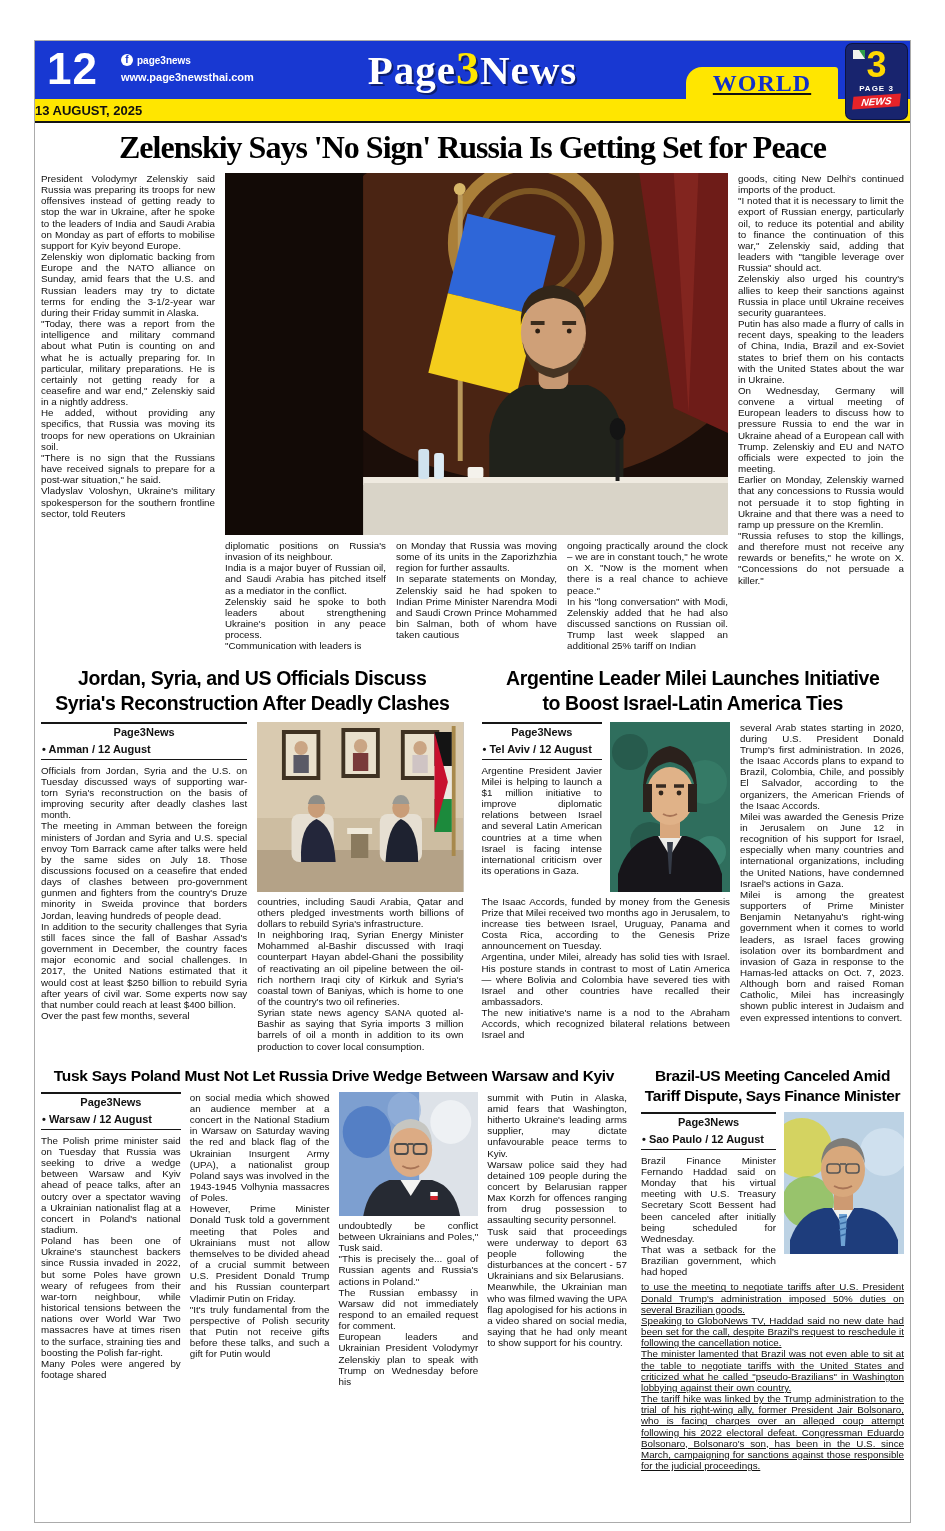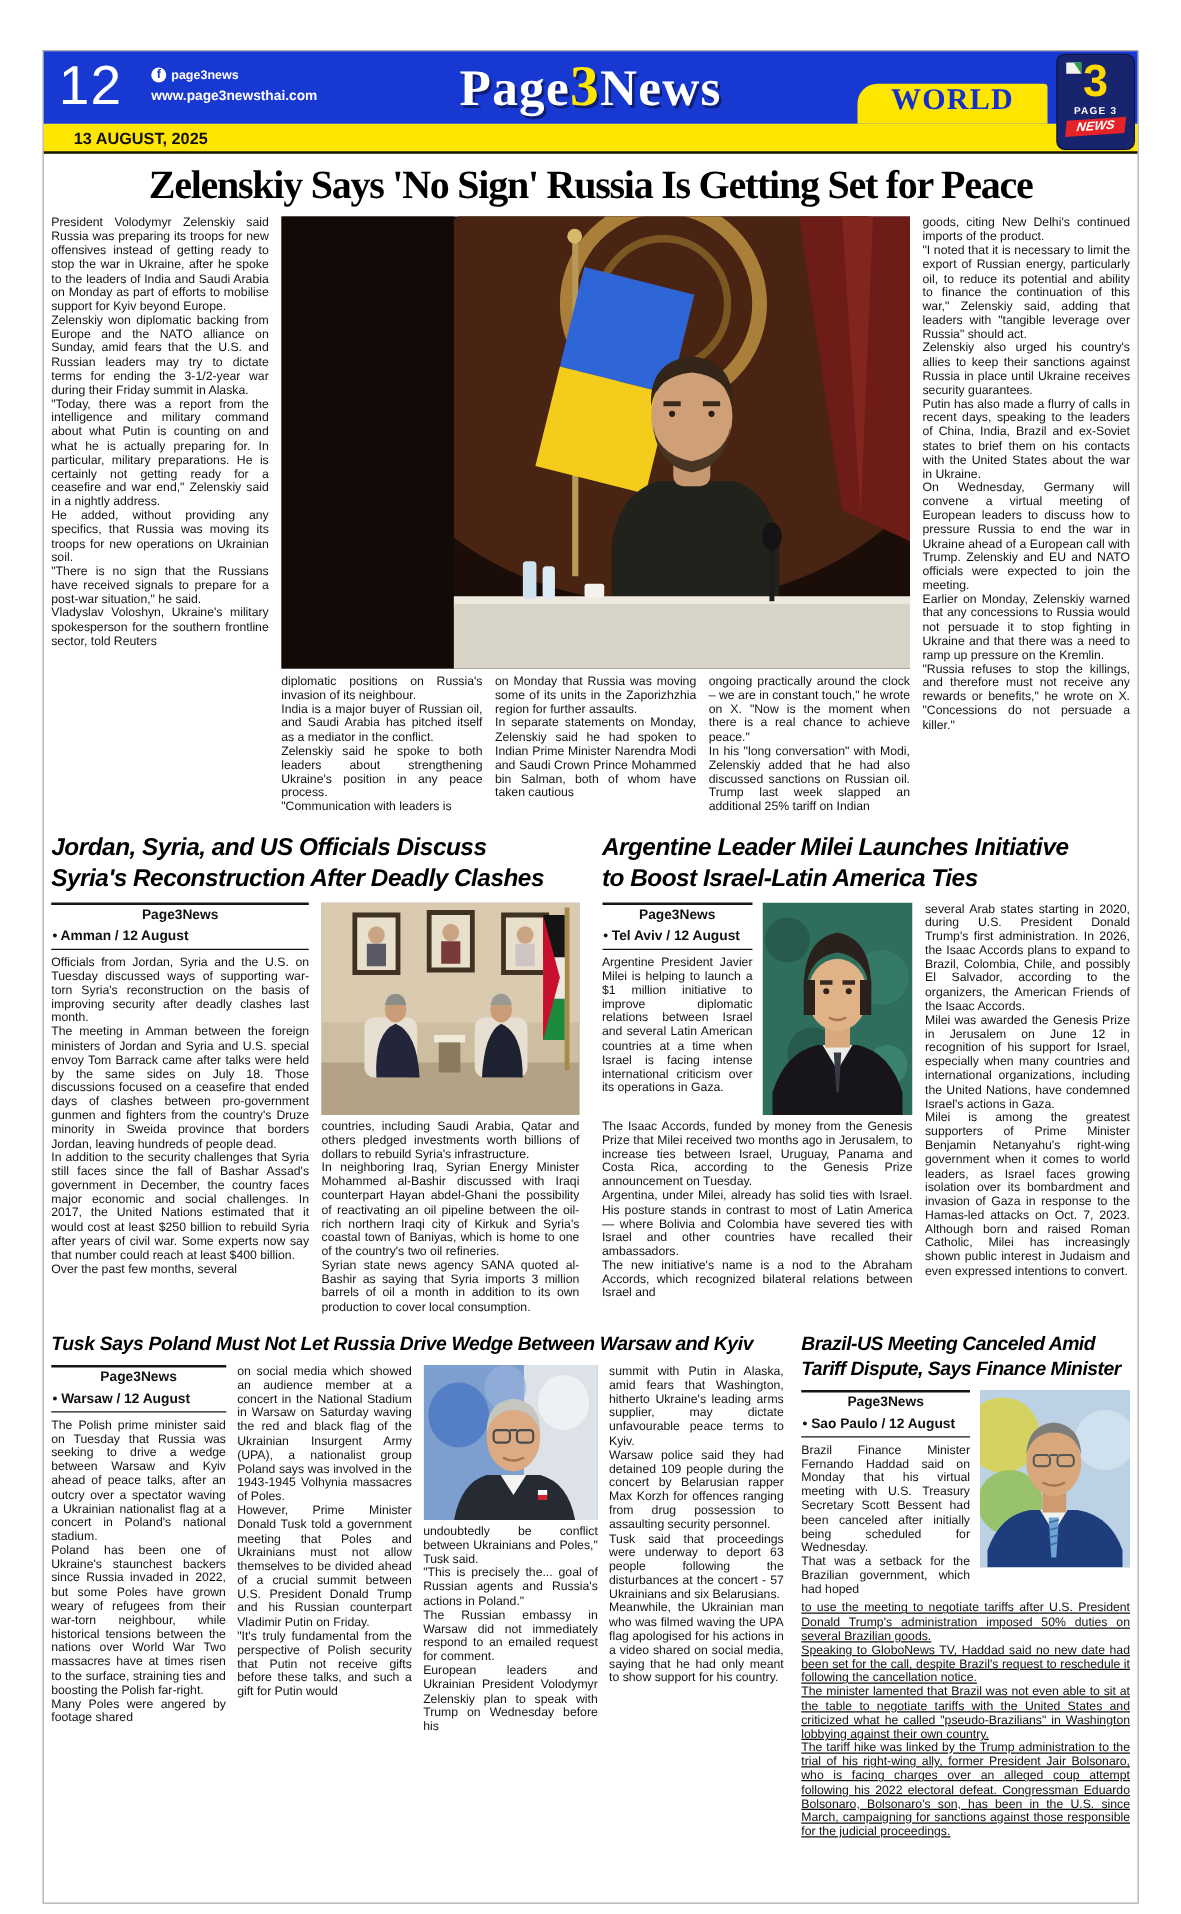--- a/index.html
+++ b/index.html
@@ -6,55 +6,55 @@
   body{
     width:945px;height:1531px;overflow:hidden;background:#ffffff;
     font-family:"Liberation Sans",sans-serif;color:#111;
   }
   .page{
     position:relative;width:877px;height:1483px;margin:40px auto 0;
     border:1px solid #ababab;background:#fff;box-sizing:border-box;
   }
   
   .masthead-bar{position:relative;height:58px;background:#1838d2;}
-  .pageno{position:absolute;left:12px;top:0px;font-size:44px;font-weight:normal;color:#fff;line-height:56px;letter-spacing:1px;}
+  .pageno{position:absolute;left:12px;top:0px;font-size:44px;font-weight:bold;color:#fff;line-height:56px;letter-spacing:1px;}
   .social-row{position:absolute;left:86px;top:13px;display:flex;align-items:center;gap:4px;}
   .fb-icon{width:12px;height:12px;border-radius:50%;background:#fff;color:#1838d2;font-size:10px;font-weight:bold;
     display:flex;align-items:center;justify-content:center;line-height:12px;}
   .social-handle{color:#fff;font-size:10px;font-weight:bold;}
   .website{position:absolute;left:86px;top:30px;color:#fff;font-size:11px;font-weight:bold;}
   .masthead-title{
     position:absolute;left:50%;top:3px;transform:translateX(-50%);
     font-family:"Liberation Serif",serif;font-weight:bold;font-size:41px;line-height:50px;
     color:#fff;letter-spacing:1px;text-shadow:2px 2px 0 rgba(0,0,0,.45);white-space:nowrap;
   }
   .masthead-title .digit{color:#ffe600;font-size:46px;}
   .world-panel{
     position:absolute;right:72px;top:26px;width:152px;height:32px;background:#ffe600;
-    border-radius:16px 3px 0 0;display:flex;align-items:flex-start;justify-content:center;z-index:1;
+    border-radius:16px 3px 0 0;display:flex;align-items:center;justify-content:center;z-index:1;text-decoration:underline;
   }
   .world-label{font-family:"Liberation Serif",serif;font-weight:bold;font-size:24px;color:#1331c8;letter-spacing:1px;}
   .badge{
     position:absolute;right:3px;top:3px;width:61px;height:75px;background:#18246e;border-radius:6px;
     z-index:2;text-align:center;box-shadow:0 0 0 1px #0d1440;
   }
   .badge-flag{position:absolute;left:7px;top:6px;width:12px;height:9px;background:#f2f2ee;}
   .badge-flag::after{content:"";position:absolute;right:0;top:0;border-left:6px solid transparent;border-top:9px solid #2f9e4a;}
   .badge-digit{display:block;margin-top:2px;color:#ffd900;font-weight:bold;font-size:36px;line-height:38px;}
   .badge-line1{display:block;color:#fff;font-weight:bold;font-size:8px;letter-spacing:1px;}
   .badge-news{display:block;margin:2px 7px 0;background:#e62329;color:#fff;font-weight:bold;font-style:italic;
     font-size:10px;line-height:13px;transform:skewX(-10deg) rotate(-4deg);}
   .date-bar{height:22px;background:#ffe600;border-bottom:2px solid #141414;display:flex;align-items:center;
-    padding-left:24px;font-size:13px;font-weight:bold;color:#111;}
+    font-size:13px;font-weight:bold;color:#111;}
   
   .headline-main{
     text-align:center;font-family:"Liberation Serif",serif;font-weight:bold;font-size:32px;
     letter-spacing:-1px;line-height:44px;white-space:nowrap;color:#000;
   }
-  .art-head{font-weight:bold;letter-spacing:-0.4px;color:#000;font-style:italic;}
+  .art-head{font-weight:bold;text-align:center;letter-spacing:-0.4px;color:#000;}
   .bt{font-size:9.8px;line-height:1.14;text-align:justify;white-space:pre-line;hyphens:auto;}
   .by{border-top:2px solid #161616;border-bottom:1.5px solid #161616;margin-bottom:5px;}
   .by-src{text-align:center;font-weight:bold;font-size:11px;padding:2px 0 2px;}
   .by.lead-by .by-src{border-bottom:1.5px solid #161616;}
   .by-dl{font-weight:bold;font-size:11px;padding:3px 0 4px 1px;}
   .photo{overflow:hidden;background:#ccc;}
   .photo svg{display:block;}
   
   .lead{display:grid;grid-template-columns:174px 1fr 166px;column-gap:10px;padding:2px 6px 0;}
   .lead-photo{height:362px;}

